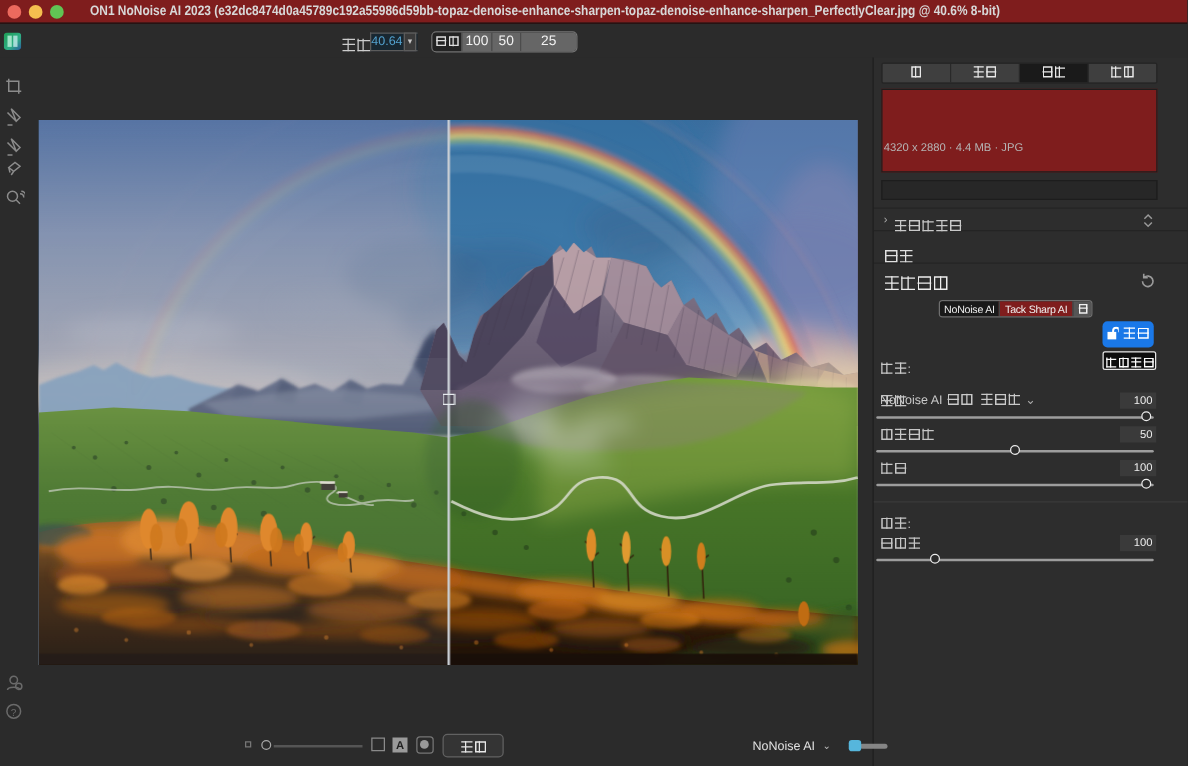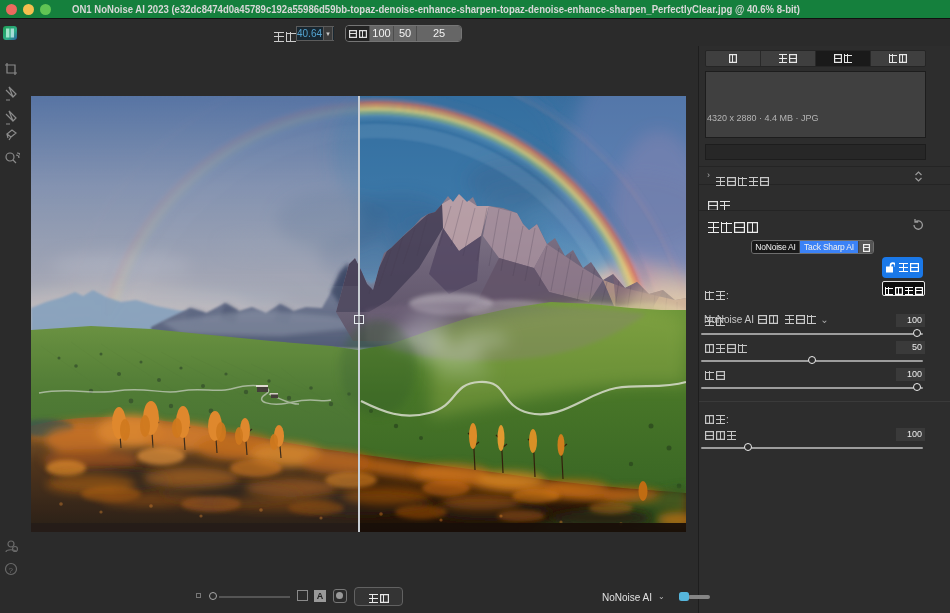--- a/index.html
+++ b/index.html
@@ -6,35 +6,35 @@
 #app{position:relative;width:950px;height:613px;background:#2b2b2b}
 .abs{position:absolute}
 
 .cj{display:inline-block;width:10px;height:10px;vertical-align:-1px;margin:0 1px}
 .c0{background:linear-gradient(currentColor,currentColor) 50% 0/1.3px 100% no-repeat,linear-gradient(currentColor,currentColor) 0 0/100% 1.3px no-repeat,linear-gradient(currentColor,currentColor) 0 50%/100% 1.3px no-repeat,linear-gradient(currentColor,currentColor) 0 100%/100% 1.3px no-repeat}
 .c1{box-shadow:inset 0 0 0 1.2px currentColor;background:linear-gradient(currentColor,currentColor) 0 50%/100% 1.3px no-repeat}
 .c2{box-shadow:inset 0 0 0 1.2px currentColor;background:linear-gradient(currentColor,currentColor) 50% 0/1.3px 100% no-repeat}
 .c3{background:linear-gradient(currentColor,currentColor) 0 15%/100% 1.3px no-repeat,linear-gradient(currentColor,currentColor) 50% 0/1.3px 100% no-repeat,linear-gradient(currentColor,currentColor) 0 100%/100% 1.3px no-repeat,linear-gradient(currentColor,currentColor) 0 0/1.3px 100% no-repeat}
 .cjs .cj{width:9px;height:9px}
 
-#titlebar{position:absolute;left:0;top:0;width:950px;height:19px;background:#15803d;border-bottom:1px solid #111}
+#titlebar{position:absolute;left:0;top:0;width:950px;height:19px;background:#7f1d1d;border-bottom:1px solid #111}
 .tl{position:absolute;top:4px;width:11px;height:11px;border-radius:50%}
 #title{position:absolute;left:72px;top:3px;font-size:11px;font-weight:bold;color:#d8d8d8;white-space:nowrap;transform:scaleX(0.868);transform-origin:0 50%}
 
 #toolbar{position:absolute;left:0;top:20px;width:950px;height:26px;background:#2b2b2b}
 #zoominp{position:absolute;left:296px;top:6px;width:38px;height:15px;background:#182731;border:1px solid #5c5c5c;border-right:none;color:#53a2cf;font-size:10px;line-height:13px;text-align:left}
 #zoomdd{position:absolute;left:323px;top:6px;width:10px;height:15px;background:#3a3a3a;border:1px solid #5c5c5c;color:#c8c8c8;font-size:7px;line-height:13px;text-align:center}
 #seg1{position:absolute;left:345px;top:5px;height:17px;border:1px solid #757575;border-radius:4px;overflow:hidden;display:flex}
 #seg1 .sg{height:15px;color:#f2f2f2;font-size:11px;line-height:15px;text-align:center}
 
 #panel{position:absolute;left:698px;top:46px;width:252px;height:567px;background:#2d2d2d;border-left:1px solid #1e1e1e}
 .tabs{position:absolute;left:6px;top:4px;width:221px;height:17px;display:flex;border:1px solid #252525;border-radius:2px;overflow:hidden}
 .tab{flex:1;background:#3f3f3f;border-right:1px solid #292929;color:#e8e8e8;font-size:10px;text-align:center;line-height:16px}
 .tab.sel{background:#1a1a1a}
-.infobox{position:absolute;left:6px;top:25px;width:221px;height:67px;background:#404040;border:1px solid #1d1d1d}
+.infobox{position:absolute;left:6px;top:25px;width:221px;height:67px;background:#7f1d1d;border:1px solid #1d1d1d}
 .infobox2{position:absolute;left:6px;top:98px;width:221px;height:16px;background:#272727;border:1px solid #1d1d1d}
 .slider{position:absolute;height:2px;background:#9d9d9d;border-radius:1px}
 .knob{position:absolute;width:8px;height:8px;border-radius:50%;border:1.5px solid #ececec;background:#2b2b2b}
 .val{position:absolute;width:29px;height:13px;background:#3a3a3a;color:#ececec;font-size:9px;line-height:13px;text-align:right;padding-right:3px}
 .lab{position:absolute;color:#c6c6c6;font-size:11px}
 
 #prevbtn{position:absolute;left:354px;top:587px;width:49px;height:19px;background:#343434;border:1px solid #626262;border-radius:4px;color:#e8e8e8;text-align:center;line-height:17px}
 
 #wm{position:absolute;left:709px;top:556px;width:235px;height:55px;background:#0c0c0c;border:2px solid #2b7cd9;border-top:5px solid #2b7cd9}
 </style></head>
@@ -412,21 +412,21 @@
         </svg>
   </div>
   <div class="abs cjs" style="left:8px;top:150px;color:#e0e0e0"><i class="cj c1" style="width:10px;height:10px"></i><i class="cj c0" style="width:10px;height:10px"></i></div>
   <div style="position:absolute;left:0;top:164px;width:252px;height:1px;background:#242424"></div>
   <div class="abs" style="left:8px;top:172px;color:#ededed;font-weight:bold"><i class="cj c0" style="width:11px;height:11px"></i><i class="cj c3" style="width:11px;height:11px"></i><i class="cj c1" style="width:11px;height:11px"></i><i class="cj c2" style="width:11px;height:11px"></i></div>
   <svg class="abs" style="left:212px;top:172px" width="14" height="14" fill="none" stroke="#999" stroke-width="1.3">
         <path d="M3,7 a4.2,4.2 0 1 0 1.3,-3 M4,1 v3.2 h3.2"></path>
       </svg>
   <div class="abs" style="left:52px;top:194px;height:14px;display:flex;border:1px solid #6e6e6e;border-radius:3px;overflow:hidden;font-size:10px;line-height:13px">
     <div style="width:47px;background:#191919;color:#f0f0f0;text-align:center;font-size:8.5px;letter-spacing:-0.2px">NoNoise AI</div>
-    <div style="width:59px;background:#3b82f6;color:#f0f0f0;text-align:center;border-left:1px solid #444;font-size:8.5px;letter-spacing:-0.2px">Tack Sharp AI</div>
+    <div style="width:59px;background:#7f1d1d;color:#f0f0f0;text-align:center;border-left:1px solid #444;font-size:8.5px;letter-spacing:-0.2px">Tack Sharp AI</div>
     <div style="width:15px;background:#555;color:#f0f0f0;text-align:center;border-left:1px solid #444"><i class="cj c1" style="width:7px;height:8px"></i></div>
   </div>
   <div class="abs" style="left:183px;top:211px;width:41px;height:21px;background:#1a78e8;border-radius:4px;color:#fff;font-size:11px;line-height:21px;text-align:center"><svg width="10" height="11" style="vertical-align:-2px" fill="none" stroke="#fff" stroke-width="1.5">
           <rect x="1" y="4.5" width="7" height="6" fill="#fff" stroke="none"></rect>
           <path d="M5.5,5 v-1.5 a2.4,2.4 0 0 1 4.8,0 v1.2" stroke-width="1.6"></path>
         </svg> <i class="cj c0" style="width:9px;height:9px;color:#fff"></i><i class="cj c1" style="width:9px;height:9px;color:#fff"></i></div>
   <div class="abs" style="left:183px;top:235px;width:43px;height:15px;background:#0e0e0e;border:1px solid #e6e6e6;border-radius:2px;text-align:center;line-height:13px;color:#fff"><i class="cj c3" style="width:8px;height:8px"></i><i class="cj c2" style="width:8px;height:8px"></i><i class="cj c0" style="width:8px;height:8px"></i><i class="cj c1" style="width:8px;height:8px"></i></div>
   <div class="abs cjs" style="left:5px;top:239px;color:#c9c9c9"><i class="cj c3"></i><i class="cj c0"></i><span style="font-size:10px">:</span></div>
   <div class="abs" style="left:5px;top:268px;color:#c9c9c9;font-size:10px">NoNoise AI <i class="cj c1" style="width:9px;height:9px"></i><i class="cj c2" style="width:9px;height:9px"></i>&nbsp; <i class="cj c0" style="width:9px;height:9px"></i><i class="cj c1" style="width:9px;height:9px"></i><i class="cj c3" style="width:9px;height:9px"></i> <span style="color:#aaa">⌄</span></div>
 

